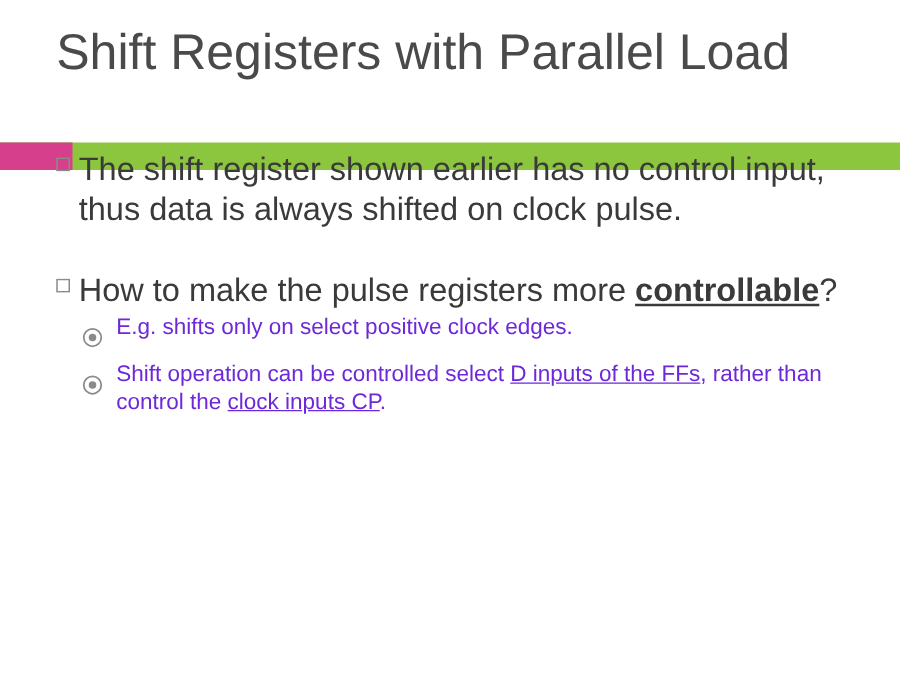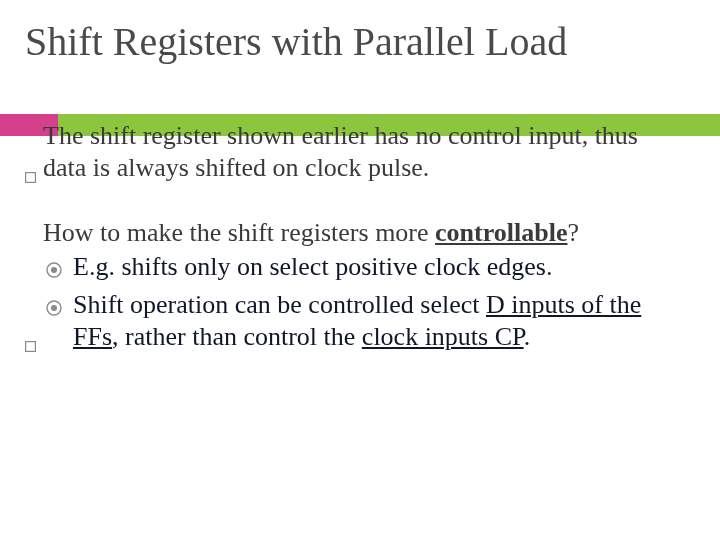--- a/index.html
+++ b/index.html
@@ -1,29 +1,29 @@
 <!DOCTYPE html>
 <html><head>
 <meta charset="utf-8">
 <style>
   * { margin: 0; padding: 0; box-sizing: border-box; }
   html, body { width: 720px; height: 540px; background: #fff; font-family: Arial, Helvetica, sans-serif; }
-  .slide { position: relative; width: 720px; height: 540px; padding: 20px 40px 40px 25px; color: #3a3a3a; font-family: Liberation Serif, serif; }
+  .slide { position: relative; width: 720px; height: 540px; padding: 20px 40px 40px 45px; color: #3a3a3a; }
   .title { font-size: 40px; line-height: 1.1; font-weight: 400; color: #4a4a4a; margin-bottom: 18px; }
   .accent-bar { position: absolute; left: 0; top: 114px; height: 22px; width: 100%; background: #8cc63f; }
   .accent-bar::before { content: ""; position: absolute; left: 0; top: 0; width: 58px; height: 22px; background: #d53f8c; }
   .content { position: relative; margin-top: 56px; }
-  .bullet-item { display: flex; margin-bottom: 34px; align-items: flex-end; }
+  .bullet-item { display: flex; margin-bottom: 34px; }
   .bullet-marker { width: 18px; flex-shrink: 0; margin-top: 6px; }
   .bullet-marker svg { display: block; }
   .bullet-text { font-size: 26px; line-height: 1.22; color: #3a3a3a; }
   .sub-list { margin-top: 2px; }
   .sub-item { display: flex; margin-top: 2px; }
   .sub-marker { width: 30px; flex-shrink: 0; margin-top: 4px; padding-left: 2px; }
-  .sub-text { font-size: 26px; line-height: 1.22; color: #0f172a; }
+  .sub-text { font-size: 18px; line-height: 1.22; color: #6d28d9; }
   .underline { text-decoration: underline; }
   .bold { font-weight: 700; }
 </style>
 </head>
 <body>
 
 <div class="slide">
   <div class="title">Shift Registers with Parallel Load</div>
   <div class="accent-bar"></div>
 
@@ -38,21 +38,21 @@
       <div class="bullet-text">The shift register shown earlier has no control input, thus data is always shifted on clock pulse.</div>
     </div>
 
     <div class="bullet-item">
       <div class="bullet-marker">
         <svg width="11" height="11" viewBox="0 0 11 11">
             <rect x="0.5" y="0.5" width="10" height="10" fill="none" stroke="#8a8a8a" stroke-width="1.4"></rect>
           </svg>
       </div>
       <div class="bullet-text">
-        <span>How to make the shift registers more </span><span class="bold underline">controllable</span><span>?</span>
+        <span>How to make the pulse registers more </span><span class="bold underline">controllable</span><span>?</span>
         <div class="sub-list">
           <div class="sub-item">
             <div class="sub-marker">
               <svg width="18" height="18" viewBox="0 0 18 18">
                   <circle cx="9" cy="9" r="7" fill="none" stroke="#8a8a8a" stroke-width="1.4"></circle>
                   <circle cx="9" cy="9" r="3" fill="#8a8a8a"></circle>
                 </svg>
             </div>
             <div class="sub-text">E.g. shifts only on select positive clock edges.</div>
           </div>

